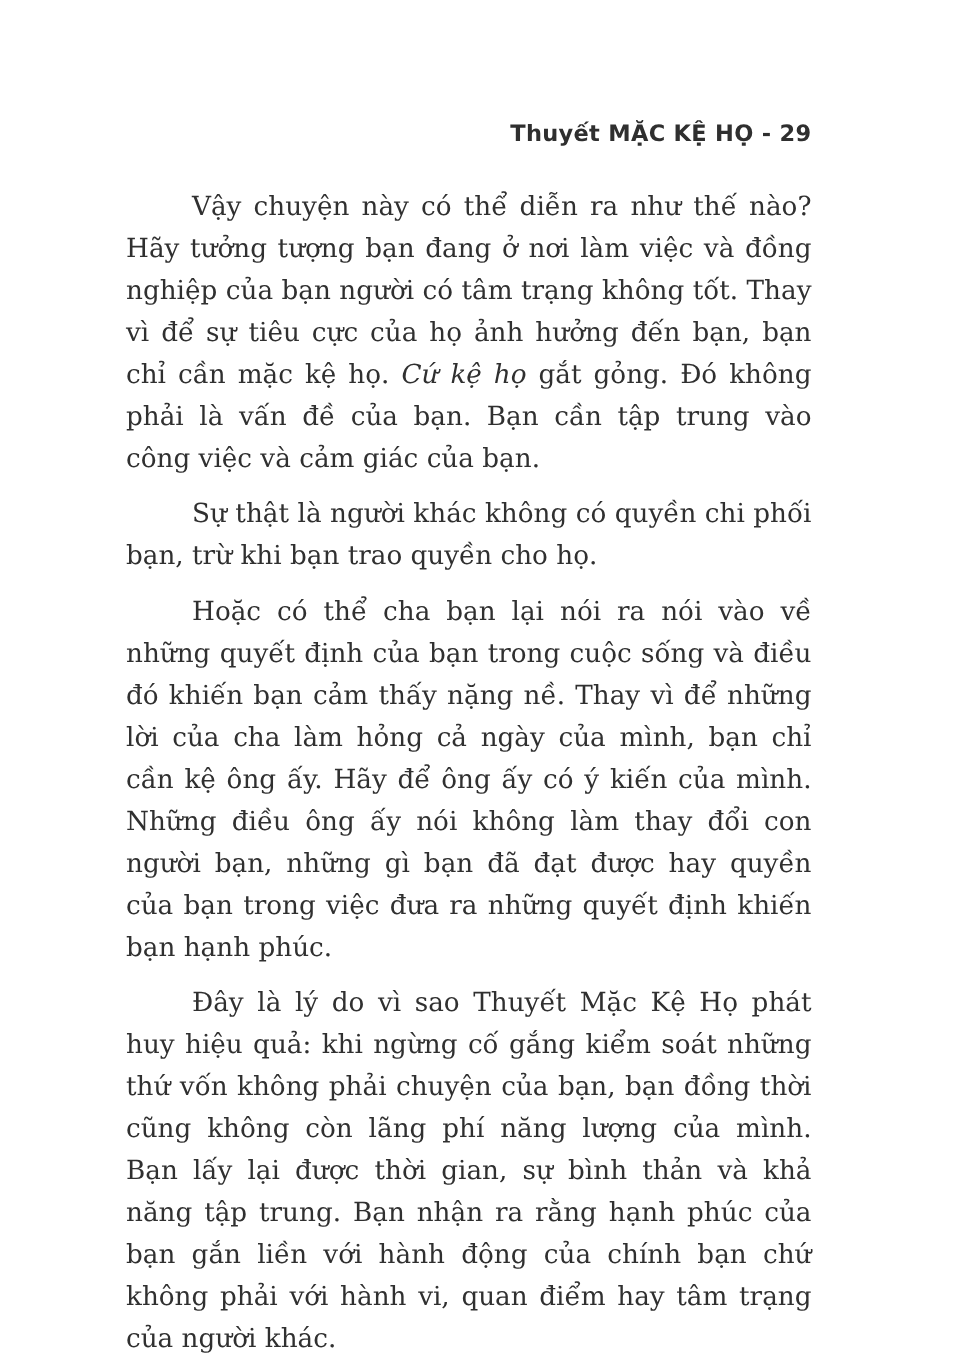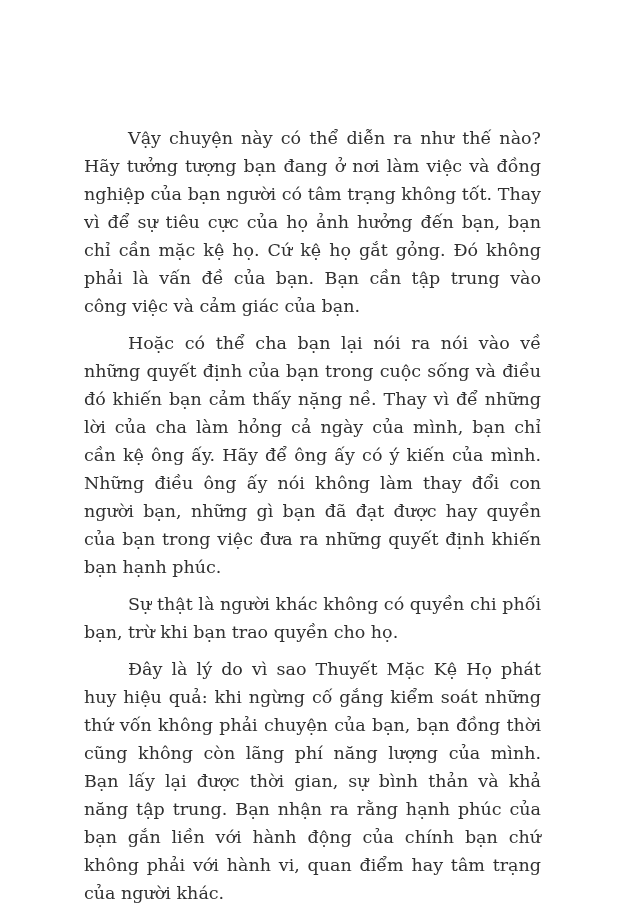--- a/index.html
+++ b/index.html
@@ -40,33 +40,35 @@
     font-size: 17.5px;
     line-height: 28px;
     color: #303030;
     text-align: justify;
   }
   .text-block p {
     margin: 0 0 9px 0;
     text-indent: 44px;
   }
   .italic {
+    font-style: italic;
   }
 </style>
 </head>
 <body>
 
 <div class="page">
 
+  <div class="running-head">Thuyết MẶC KỆ HỌ - 29</div>
 
   <div class="text-block">
 
     <p><span>Vậy chuyện này có thể diễn ra như thế nào? Hãy tưởng tượng bạn đang ở nơi làm việc và đồng nghiệp của bạn người có tâm trạng không tốt. Thay vì để sự tiêu cực của họ ảnh hưởng đến bạn, bạn chỉ cần mặc kệ họ. </span><span class="italic">Cứ kệ họ</span><span> gắt gỏng. Đó không phải là vấn đề của bạn. Bạn cần tập trung vào công việc và cảm giác của bạn.</span></p>
 
+    <p>Sự thật là người khác không có quyền chi phối bạn, trừ khi bạn trao quyền cho họ.</p>
+
     <p>Hoặc có thể cha bạn lại nói ra nói vào về những quyết định của bạn trong cuộc sống và điều đó khiến bạn cảm thấy nặng nề. Thay vì để những lời của cha làm hỏng cả ngày của mình, bạn chỉ cần kệ ông ấy. Hãy để ông ấy có ý kiến của mình. Những điều ông ấy nói không làm thay đổi con người bạn, những gì bạn đã đạt được hay quyền của bạn trong việc đưa ra những quyết định khiến bạn hạnh phúc.</p>
-
-    <p>Sự thật là người khác không có quyền chi phối bạn, trừ khi bạn trao quyền cho họ.</p>
 
     <p>Đây là lý do vì sao Thuyết Mặc Kệ Họ phát huy hiệu quả: khi ngừng cố gắng kiểm soát những thứ vốn không phải chuyện của bạn, bạn đồng thời cũng không còn lãng phí năng lượng của mình. Bạn lấy lại được thời gian, sự bình thản và khả năng tập trung. Bạn nhận ra rằng hạnh phúc của bạn gắn liền với hành động của chính bạn chứ không phải với hành vi, quan điểm hay tâm trạng của người khác.</p>
 
   </div>
 
 </div>
 
 </body></html>

